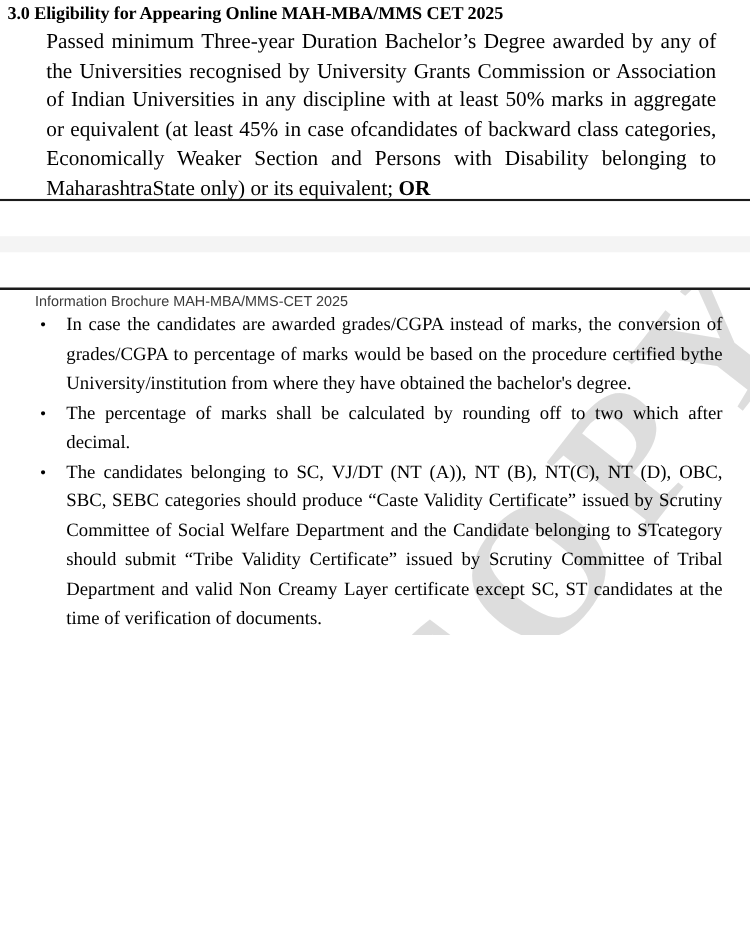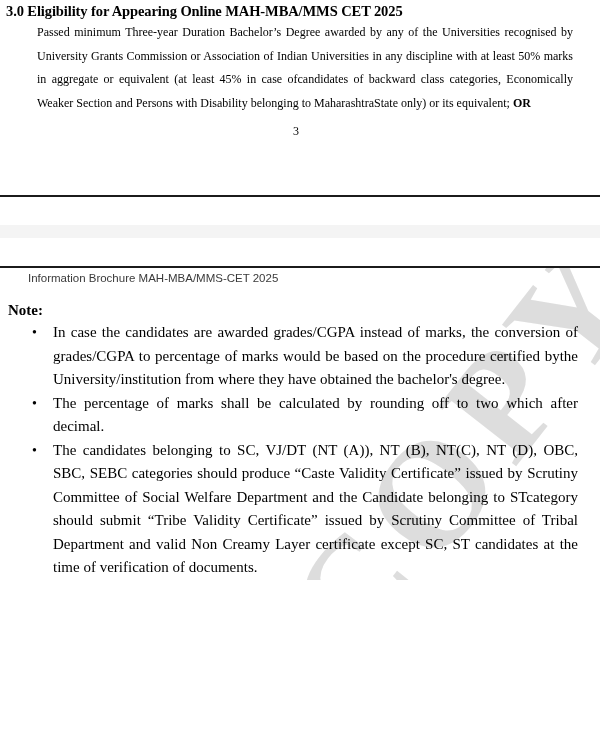--- a/index.html
+++ b/index.html
@@ -45,33 +45,33 @@
     opacity: 0.85;
   }
 
   .content {
     position: relative;
     z-index: 1;
   }
 
   
   #page-one {
-    height: 195px;
+    height: 159px;
     padding: 0;
   }
   .section-heading {
     font-size: 14.5px;
     font-weight: 700;
     line-height: 1.25;
     margin: 2px 0 0 6px;
     letter-spacing: -0.1px;
     white-space: nowrap;
   }
   .body-para {
-    font-size: 12px;
+    font-size: 17px;
     line-height: 23.5px;
     text-align: justify;
     text-justify: inter-word;
     margin: 1px 27px 0 37px;
   }
   .body-para b { font-weight: 700; }
 
   .page-number {
     text-align: center;
     font-size: 12px;
@@ -157,21 +157,20 @@
 
   <div class="watermark-layer">
     <div class="watermark-text">COPY</div>
   </div>
 
   <div class="content">
 
     <div class="running-header">Information Brochure MAH-MBA/MMS-CET 2025</div>
 
 
-    <div class="note-label">Note:</div>
 
     <ul class="bullet-list">
       <li class="bullet-item">In case the candidates are awarded grades/CGPA instead of marks, the conversion of grades/CGPA to percentage of marks would be based on the procedure certified bythe University/institution from where they have obtained the bachelor's degree.</li>
       <li class="bullet-item">The percentage of marks shall be calculated by rounding off to two which after decimal.</li>
       <li class="bullet-item">The candidates belonging to SC, VJ/DT (NT (A)), NT (B), NT(C),  NT (D),  OBC, SBC, SEBC categories should produce “Caste Validity Certificate” issued by Scrutiny Committee of Social Welfare Department and the Candidate belonging to STcategory should submit “Tribe Validity Certificate” issued by Scrutiny Committee of Tribal Department and valid Non Creamy Layer certificate except SC, ST candidates at the time of verification of documents.</li>
     </ul>
 
   </div>
 </div>
 

